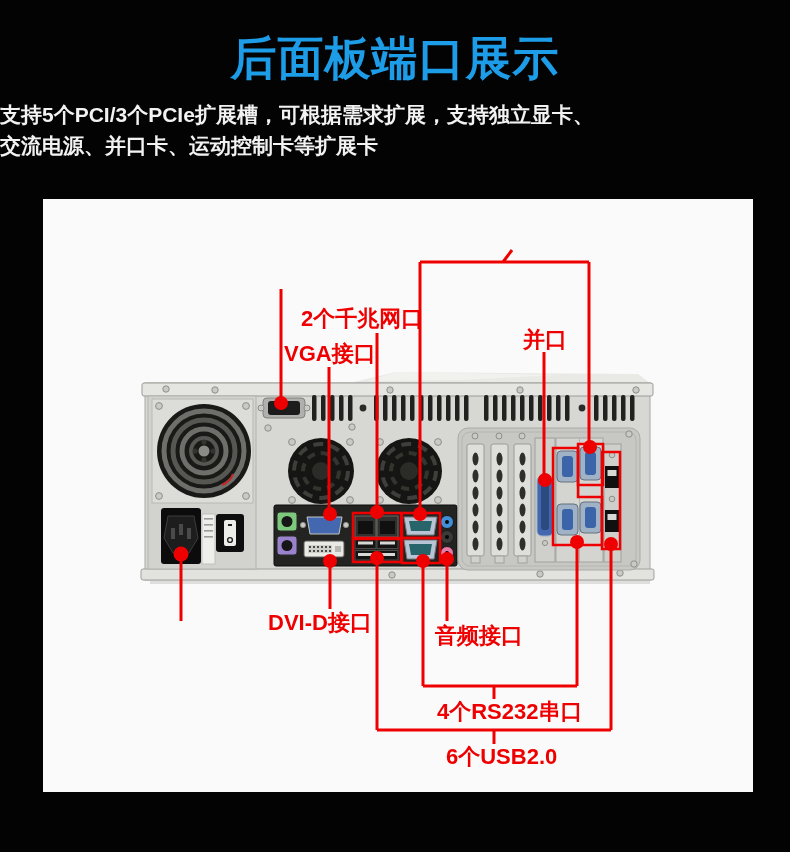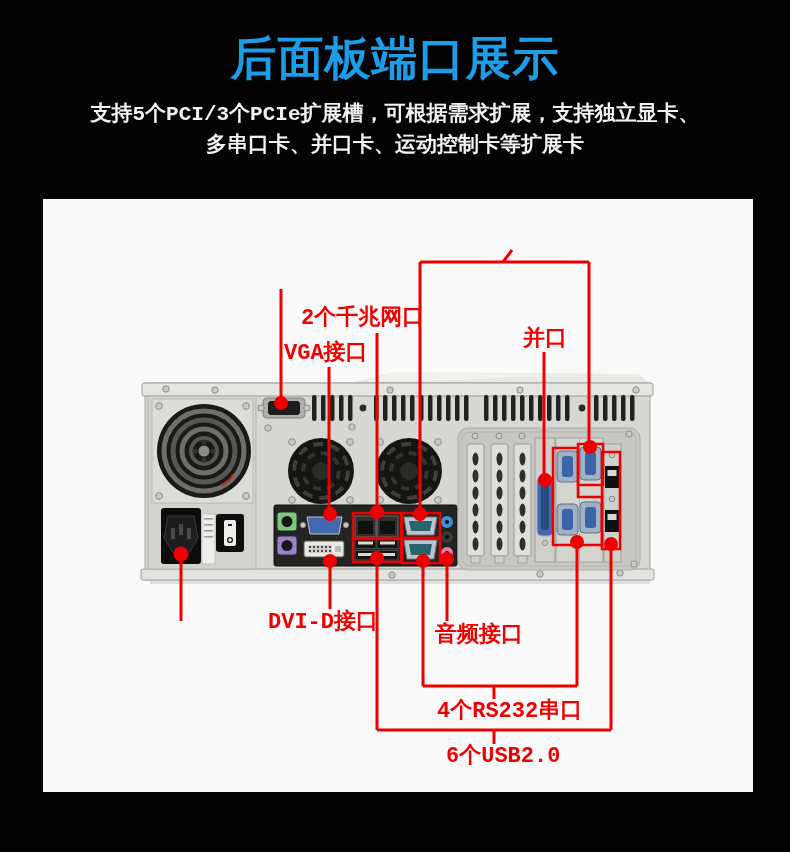--- a/index.html
+++ b/index.html
@@ -8,29 +8,29 @@
     --background-black:#030303;
     --panel-white:#fafafa;
   }
   html,body{margin:0;padding:0;}
   body{
     width:790px;height:852px;
     background:var(--background-black);
     font-family:"Liberation Sans",sans-serif;
     position:relative;overflow:hidden;
   }
-  .stage{position:absolute;left:0;top:0;width:790px;height:844px;font-family:Liberation Mono, monospace;}
+  .stage{position:absolute;left:0;top:0;width:790px;height:844px;}
   .page-title{
     position:absolute;left:0;top:28px;width:790px;
     text-align:center;color:var(--title-blue);
     font-size:46px;font-weight:bold;letter-spacing:1px;
   }
   .page-desc{
     position:absolute;left:0;top:99px;width:790px;
-    text-align:center;color:#f2f2f2;
+    color:#f2f2f2;
     font-size:21px;font-weight:bold;line-height:31px;
   }
   .product-panel{
     position:absolute;left:43px;top:199px;width:710px;height:593px;
     background:var(--panel-white);
   }
   .photo-svg{position:absolute;left:0;top:0;width:790px;height:852px;}
   .ann{
     position:absolute;color:var(--annotation-red);
     font-size:22px;font-weight:bold;white-space:nowrap;line-height:24px;
@@ -43,21 +43,21 @@
   .red-dot{fill:var(--annotation-red);stroke:none;}
 </style>
 </head>
 <body>
 
 <div class="stage">
 
   <div class="page-title">后面板端口展示</div>
   <div class="page-desc">
     <div>支持5个PCI/3个PCIe扩展槽，可根据需求扩展，支持独立显卡、</div>
-    <div>多串口卡、并口卡、运动控制卡等扩展卡</div>
+    <div>交流电源、并口卡、运动控制卡等扩展卡</div>
   </div>
 
   <div class="product-panel"></div>
 
   <svg class="photo-svg" viewBox="0 0 790 852">
 
     <g>
 
       <polygon points="350,383 396,372 638,374 650,383" fill="#e9e9e5"></polygon>
       <polygon points="396,372 560,375 460,380 368,381" fill="#f1f1ed"></polygon>

